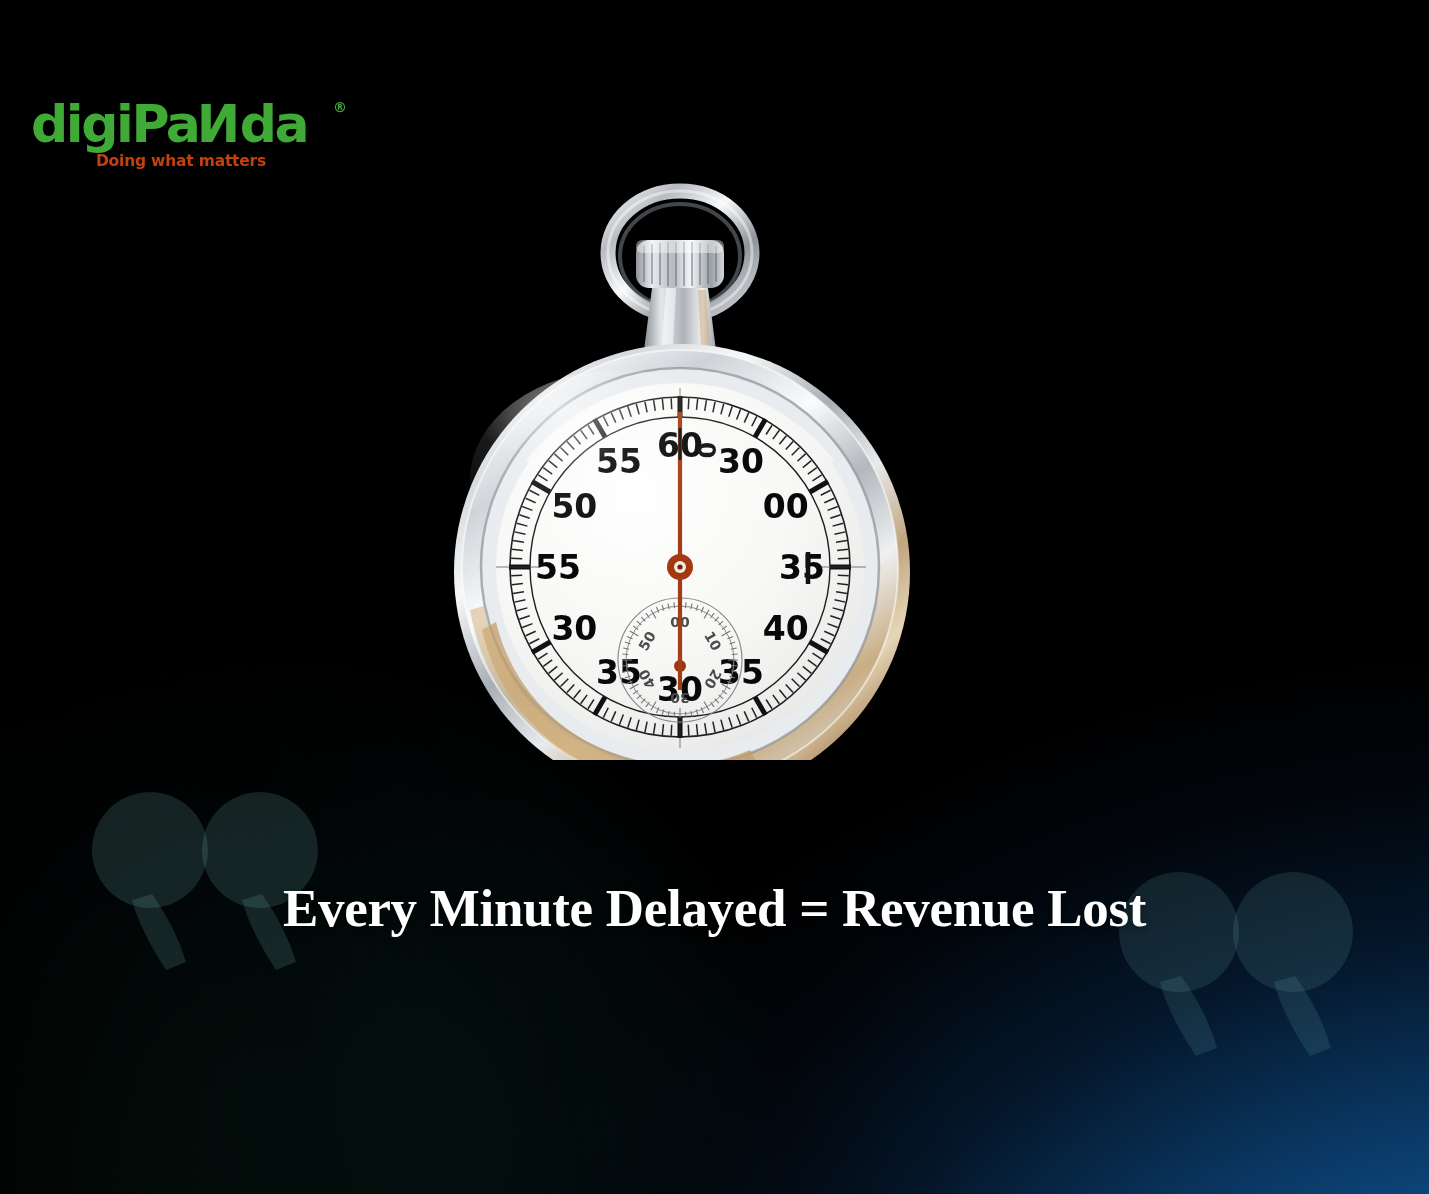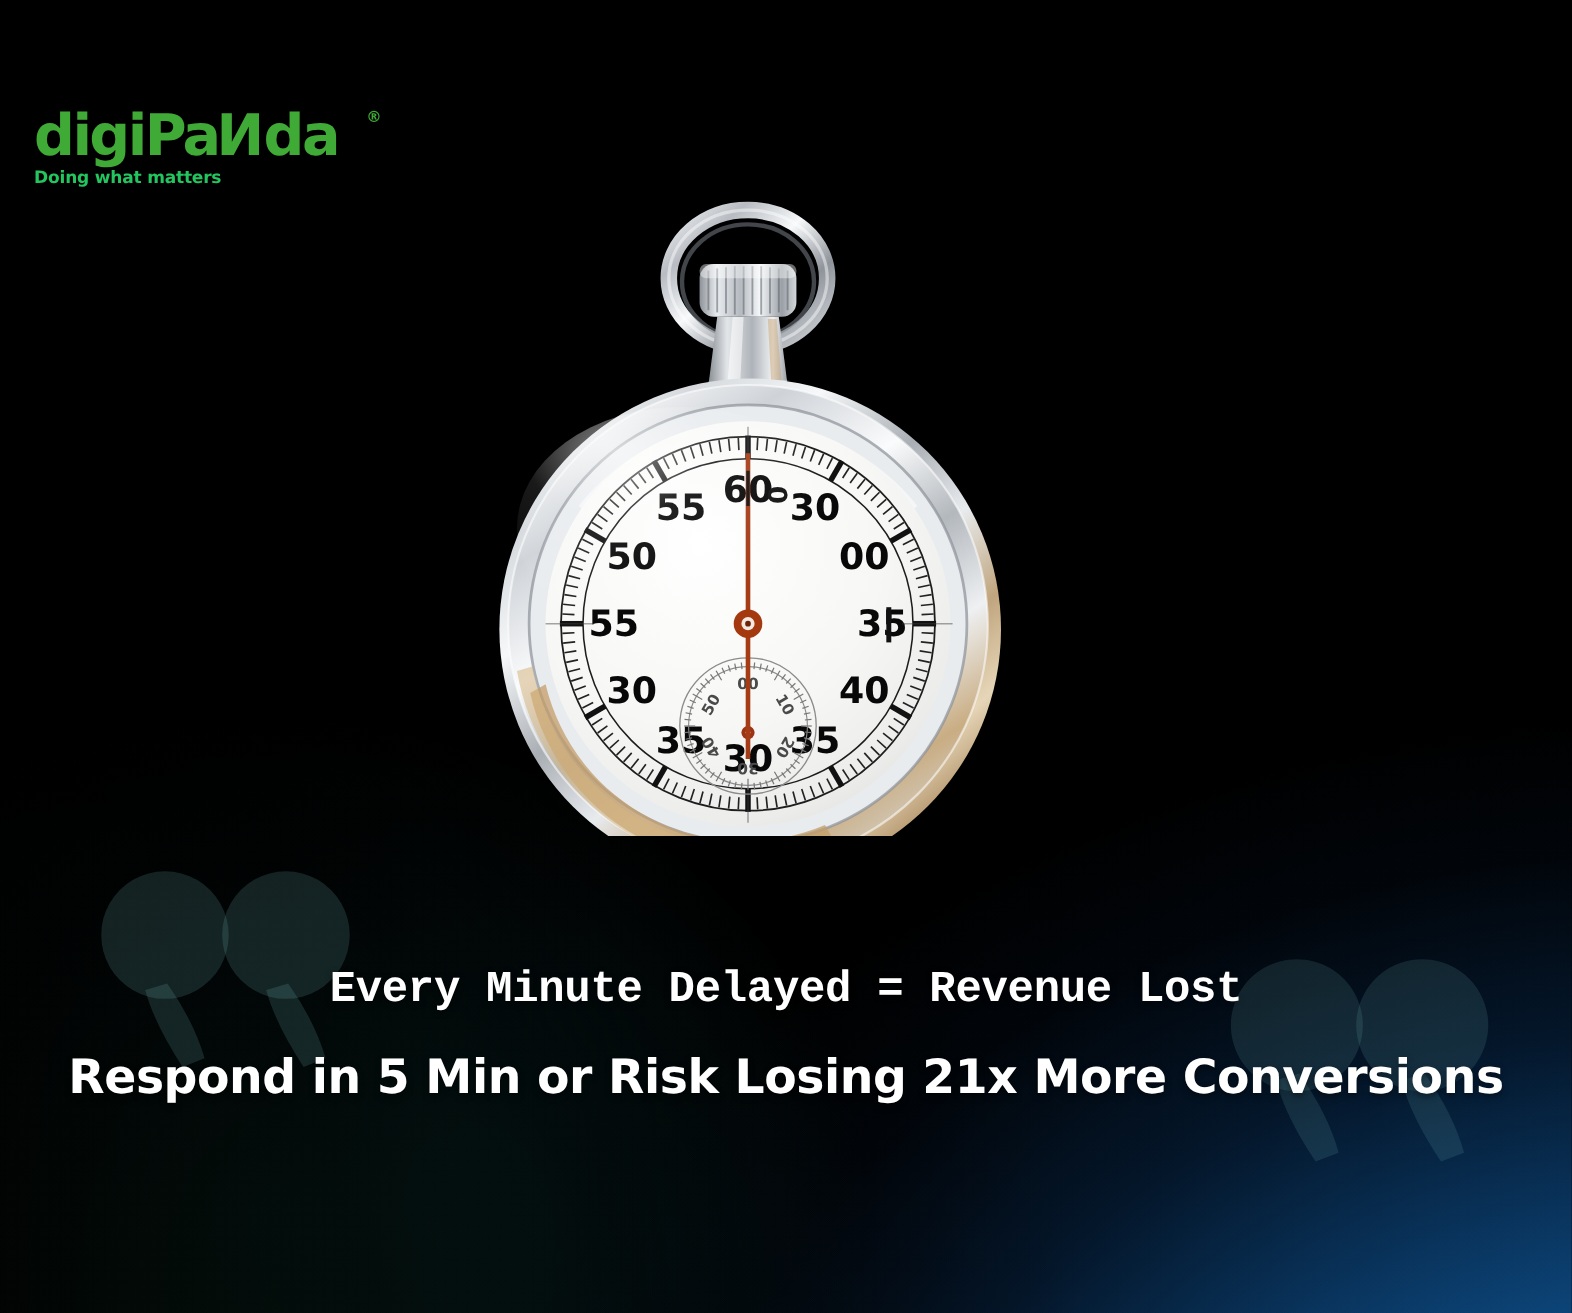--- a/index.html
+++ b/index.html
@@ -103,25 +103,25 @@
   .logo-reg{
     position:absolute;
     right:-16px; top:2px;
     font-size:14px;
     font-weight:700;
     color:#3faa35;
     letter-spacing:0;
   }
   .logo-tag{
     margin-top:2px;
-    text-align:left;
+    text-align:center;
     padding-right:0px;
     font-size:15.5px;
     font-weight:700;
-    color:#22c55e;
+    color:#c2410c;
     letter-spacing:-0.2px;
     font-family:"DejaVu Sans", sans-serif;
   }
 
   
   .watch{
     position:absolute;
     left:430px; top:160px;
     width:500px; height:600px;
   }
@@ -129,26 +129,26 @@
 
   
   .headline{
     position:absolute;
     left:0; right:0;
     top:878px;
     text-align:center;
     color:#ffffff;
   }
   .headline .line1{
-    font-size:40px;
+    font-size:53px;
     font-weight:600;
     letter-spacing:-0.3px;
     line-height:1.15;
     text-shadow:0 2px 7px rgba(0,0,0,.45);
-    font-family:Liberation Mono, monospace;
+    font-family:Liberation Serif, serif;
   }
   .headline .line2{
     margin-top:32px;
     font-size:43px;
     font-weight:600;
     letter-spacing:-0.4px;
     line-height:1.15;
     text-shadow:0 2px 7px rgba(0,0,0,.45);
     font-family:"DejaVu Sans", sans-serif;
   }
@@ -541,16 +541,15 @@
         <text x="268" y="290" fill="#111" font-family="DejaVu Sans, sans-serif" font-weight="700" font-size="24" text-anchor="middle" transform="rotate(90 268 290)">0</text>
         <line x1="250" y1="268" x2="250" y2="300" stroke="#111" stroke-width="3"></line>
       </g>
 
       <ellipse cx="190" cy="320" rx="150" ry="110" fill="url(#glassG)"></ellipse>
     </svg>
   </div>
 
   <div class="headline">
     <div class="line1">Every Minute Delayed = Revenue Lost</div>
-    <div class="line2">Respond in 5 Min or Risk Losing 21x More Conversions</div>
   </div>
 
 </div>
 
 </body></html>

